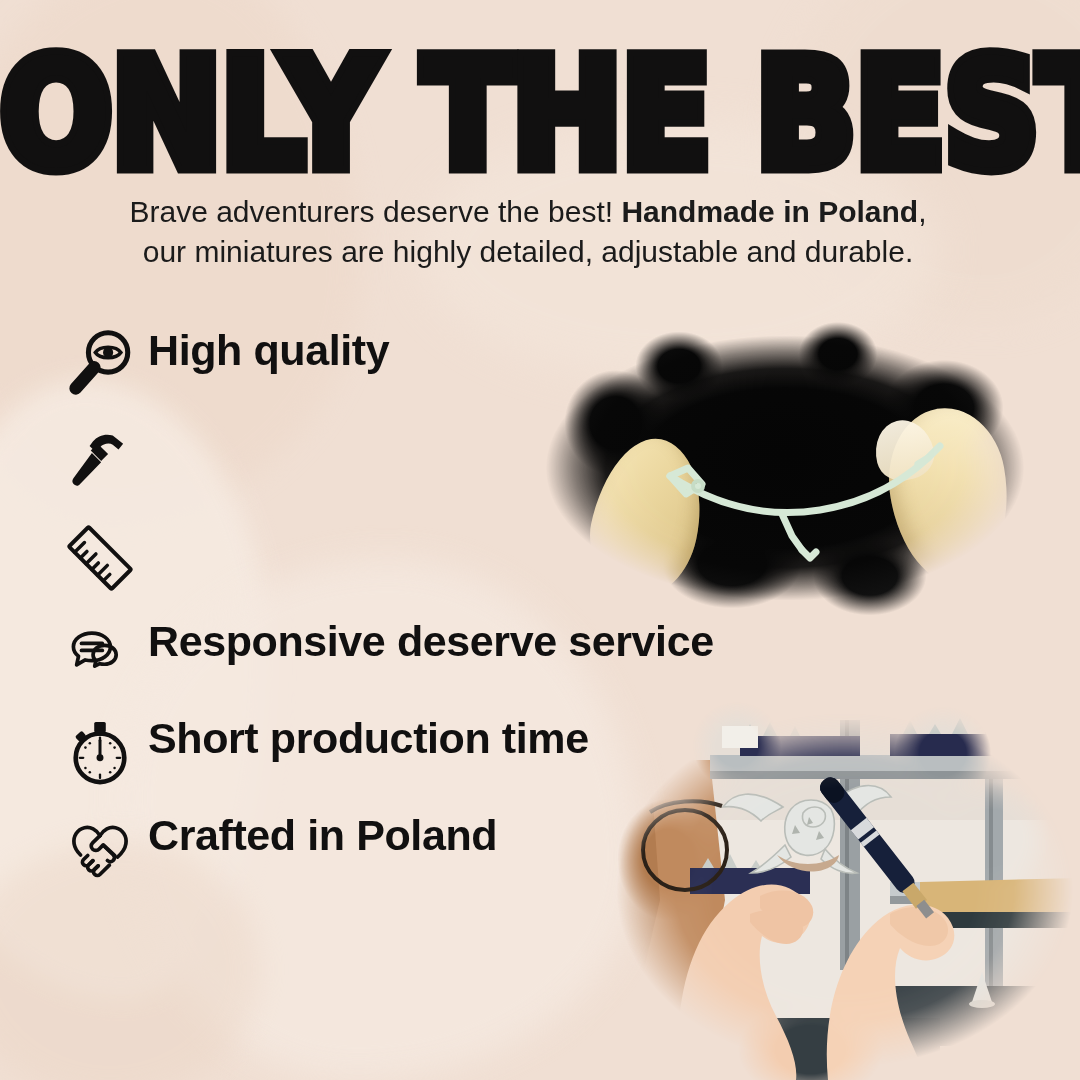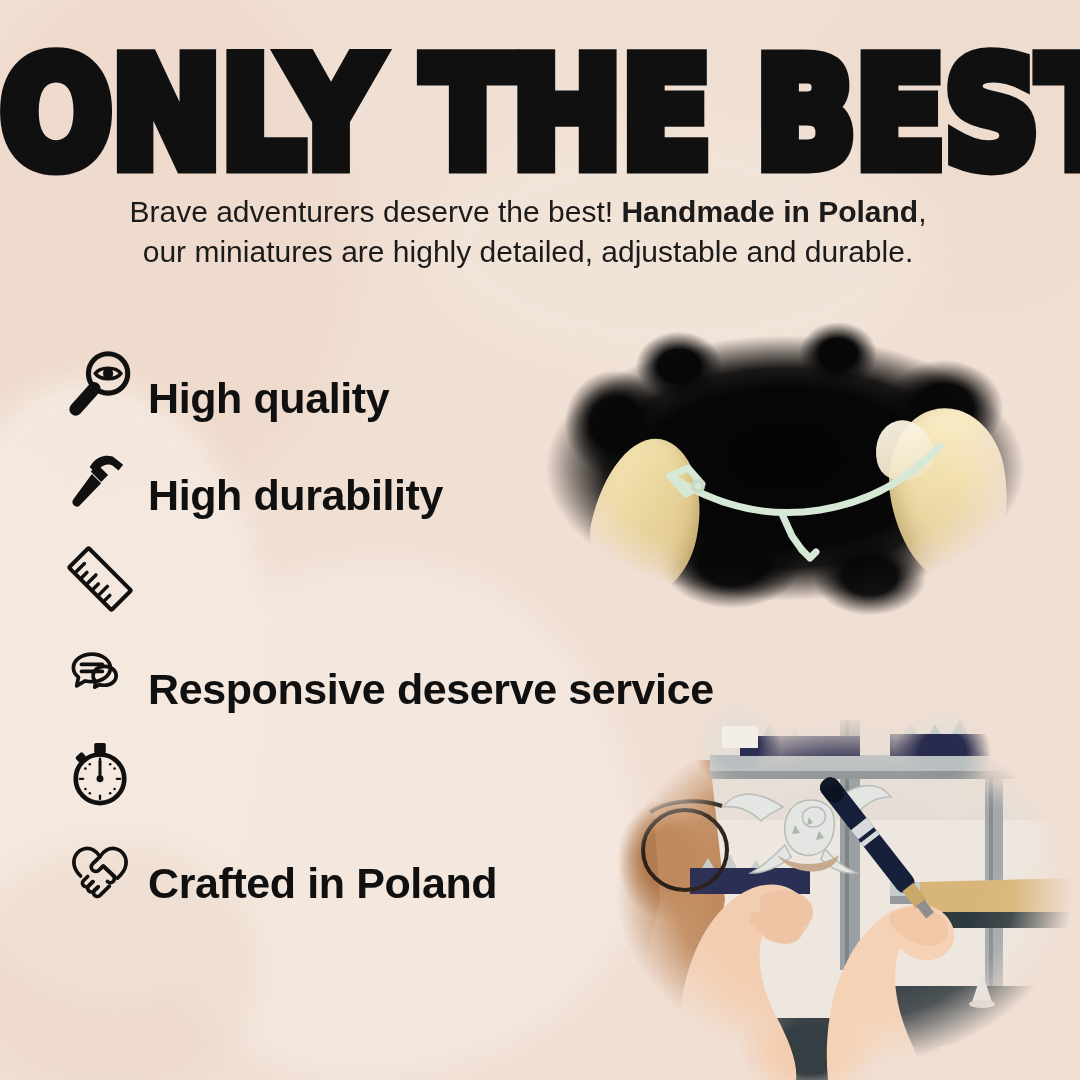--- a/index.html
+++ b/index.html
@@ -49,21 +49,21 @@
     text-align:center;
     font-size:30px;
     line-height:1.33;
     color:#1b1b1b;
     font-weight:400;
   }
   #subtitle b{font-weight:bold;}
 
   
   #features{position:absolute;left:62px;top:326px;width:720px;}
-  .feat{position:relative;height:97px;display:flex;align-items:flex-end;}
+  .feat{position:relative;height:97px;display:flex;align-items:flex-start;}
   .feat .ico{width:76px;height:76px;flex:0 0 76px;display:flex;align-items:center;justify-content:center;}
   .feat .ico svg{display:block;}
   .feat .lbl{
     font-size:43px;font-weight:bold;color:#111010;
     letter-spacing:-.4px;white-space:nowrap;margin-left:10px;
   }
 
   
   .photo{position:absolute;overflow:hidden;}
 
@@ -175,21 +175,20 @@
     <div class="feat">
       <span class="ico">
         <svg width="74" height="74" viewBox="0 0 64 64">
           <g fill="#111010">
             <path d="M43 10c-6-2-13 0-17 5l-3 4 5 5 4-4c3-3 8-4 11-2l5 4 4-5-9-7z"></path>
             <path d="M30 17l9 9-6 6-9-9z"></path>
             <path d="M25 25 L9 47c-1.5 2-1 4 .6 5.4 1.7 1.5 3.9 1.3 5.2-.5L33 33z"></path>
           </g>
         </svg>
       </span>
-      <span class="lbl">High durability</span>
     </div>
 
     <div class="feat">
       <span class="ico">
         <svg width="74" height="74" viewBox="0 0 64 64">
           <g transform="rotate(-45 32 32)">
             <rect x="20" y="6" width="24" height="52" fill="none" stroke="#111010" stroke-width="3.4" rx="1"></rect>
             <g stroke="#111010" stroke-width="3" stroke-linecap="round">
               <line x1="20" y1="13" x2="32" y2="13"></line>
               <line x1="20" y1="20" x2="28" y2="20"></line>
@@ -241,20 +240,21 @@
               <circle cx="44.6" cy="28.2" r="1.1"></circle>
             <circle cx="44.6" cy="45.8" r="1.1"></circle>
               <circle cx="40.8" cy="49.6" r="1.1"></circle>
             <circle cx="23.2" cy="49.6" r="1.1"></circle>
               <circle cx="19.4" cy="45.8" r="1.1"></circle>
             <circle cx="19.4" cy="28.2" r="1.1"></circle>
               <circle cx="23.2" cy="24.4" r="1.1"></circle>
           </g>
         </svg>
       </span>
+      <span class="lbl">Short production time</span>
     </div>
 
     <div class="feat">
       <span class="ico">
         <svg width="74" height="74" viewBox="0 0 64 64">
           <g fill="none" stroke="#111010" stroke-width="3.2" stroke-linejoin="round" stroke-linecap="round">
             <path d="M32 20.5C29 15.2 23.6 12.4 18.6 13.6 12.4 15 8.6 21 9.6 27.4c.6 3.8 2.8 7 5.6 9.8"></path>
             <path d="M32 20.5c3-5.3 8.4-8.1 13.4-6.9 6.2 1.4 10 7.4 9 13.8-.7 4.6-3.7 8.4-7.3 11.6"></path>
             <path d="M32 20.5l-6.4 6.2c-1.6 1.6-1.6 4 0 5.5 1.6 1.5 4.2 1.4 5.7-.2l3.5-3.6 10 9.4"></path>
             <path d="M21.4 37.6l-3.6 3.5c-1.3 1.3-1.3 3.3 0 4.5 1.3 1.2 3.3 1.2 4.5 0l3.6-3.5"></path>

